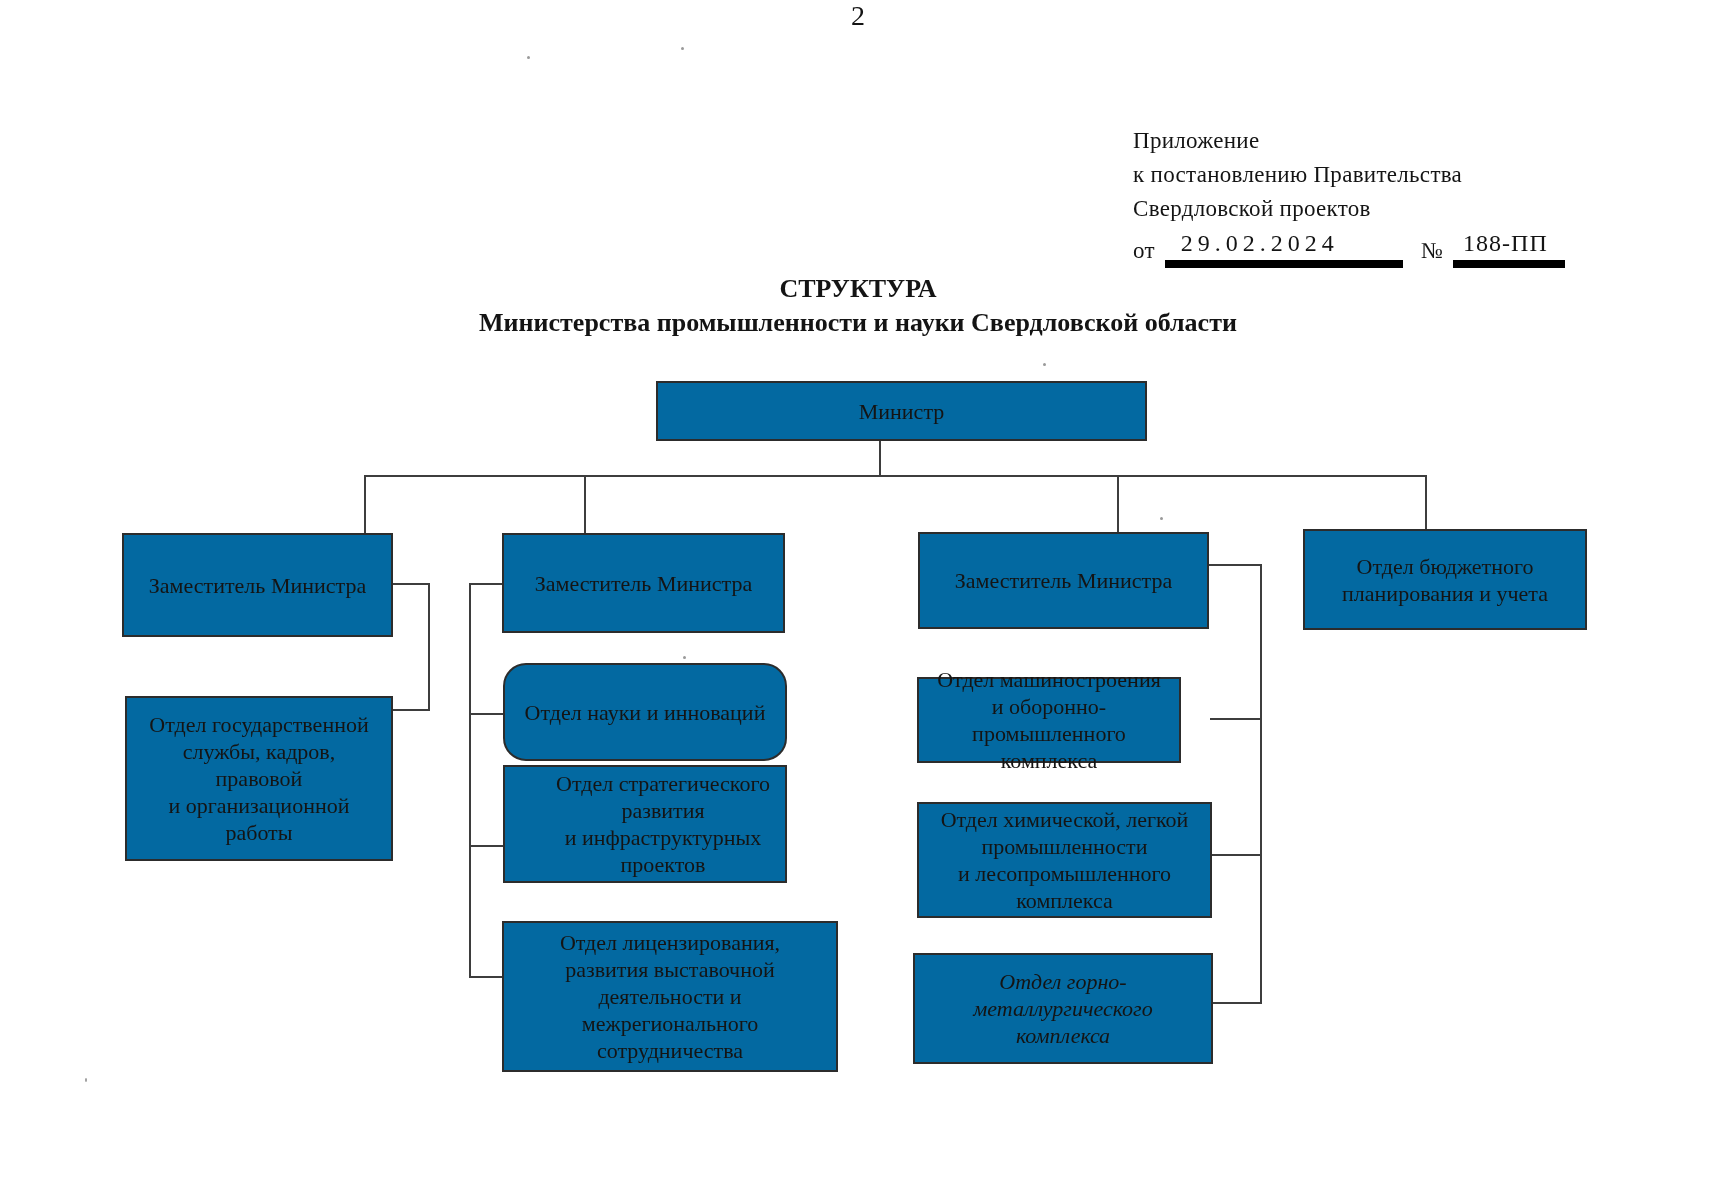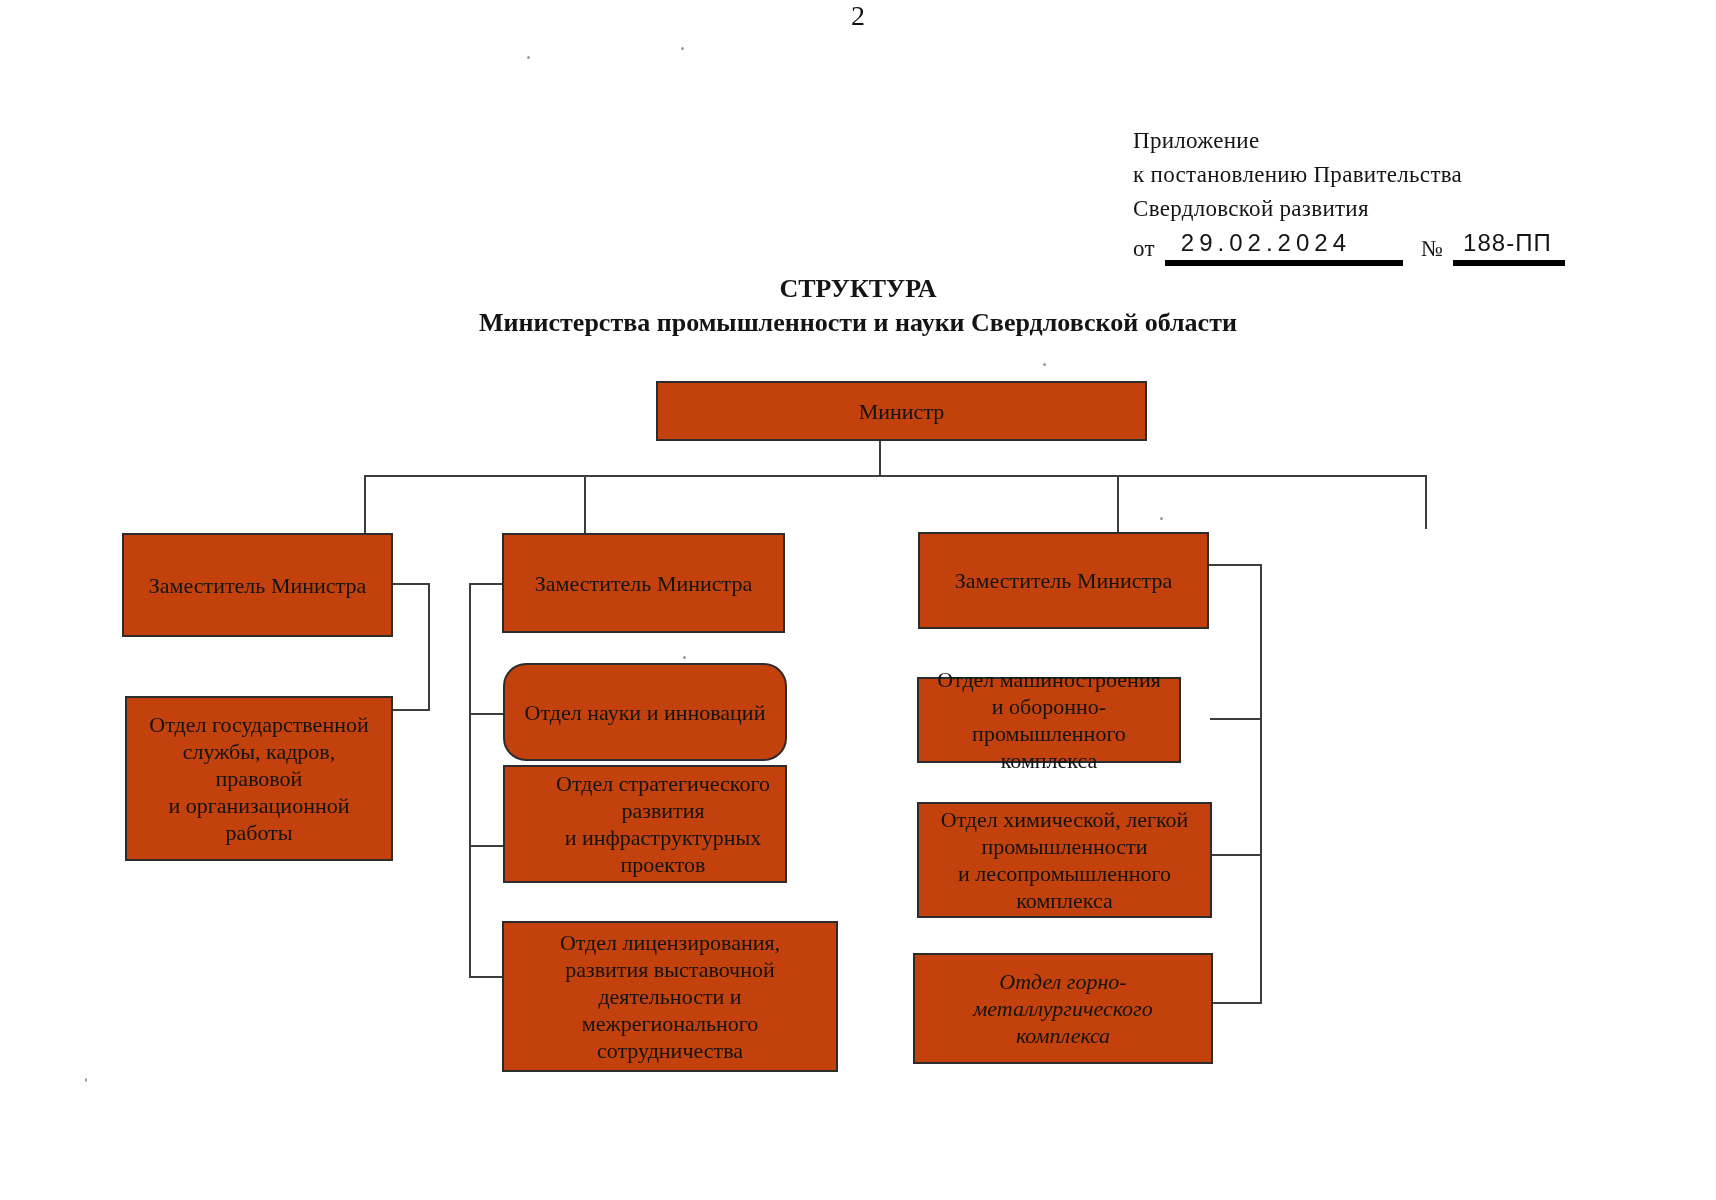--- a/index.html
+++ b/index.html
@@ -12,71 +12,73 @@
     position:absolute; left:0; top:56; width:1716px;
     text-align:center; font-size:28px;
   }
   .appendix {
     position:absolute; left:1133px; top:124px;
     font-size:23px; line-height:34px; letter-spacing:0.3px;
     white-space:nowrap;
   }
   .ref-line { display:flex; align-items:flex-end; }
   .u {
-    border-bottom:6px solid #000000;
-    font-family:Liberation Sans, sans-serif;
+    border-bottom:8px solid #000000;
+    font-family:Liberation Serif, serif;
     font-size:24px; display:inline-block;
   }
   .u-date { width:222px; padding-left:16px; letter-spacing:5px; margin-left:10px; }
   .u-num  { width:102px; padding-left:10px; letter-spacing:1px; margin-left:10px; }
   .num-sign { margin-left:18px; }
   .doc-title {
     position:absolute; left:0; top:272px; width:1716px;
     text-align:center; font-weight:bold; font-size:26px; line-height:34px;
   }
   .box {
     position:absolute; box-sizing:border-box;
-    border:2px solid #2c2c2c; background:#c2410c;
+    border:2px solid #2c2c2c; background:#0369a1;
     display:flex; align-items:center; justify-content:center;
     text-align:center; font-size:22px; line-height:27px;
     white-space:pre-line; padding:0 4px;
   }
   .line { position:absolute; background:#3d3d3d; }
   .h { height:2px; } .v { width:2px; }
   .speck { position:absolute; background:#9a9a9a; border-radius:50%; }
 </style>
 </head>
 <body>
 
 <div class="page">
 
   <div class="page-number">2</div>
 
   <div class="appendix">
     <div>Приложение</div>
     <div>к постановлению Правительства</div>
-    <div>Свердловской развития</div>
+    <div>Свердловской проектов</div>
     <div class="ref-line">
       <span>от</span>
       <span class="u u-date">29.02.2024</span>
       <span class="num-sign">№</span>
       <span class="u u-num">188-ПП</span>
     </div>
   </div>
 
   <div class="doc-title">
     <div>СТРУКТУРА</div>
     <div>Министерства промышленности и науки Свердловской области</div>
   </div>
 
   <div class="box" style="left:656px; top:381px; width:491px; height:60px;">Министр</div>
 
   <div class="box" style="left:122px; top:533px; width:271px; height:104px;">Заместитель Министра</div>
   <div class="box" style="left:502px; top:533px; width:283px; height:100px;">Заместитель Министра</div>
   <div class="box" style="left:918px; top:532px; width:291px; height:97px;">Заместитель Министра</div>
+  <div class="box" style="left:1303px; top:529px; width:284px; height:101px;">Отдел бюджетного
+планирования и учета</div>
 
   <div class="box" style="left:125px; top:696px; width:268px; height:165px;">Отдел государственной
 службы, кадров,
 правовой
 и организационной
 работы</div>
 
   <div class="box" style="left:503px; top:663px; width:284px; height:98px;border-radius:23px;">Отдел науки и инноваций</div>
   <div class="box" style="left:503px; top:765px; width:284px; height:118px;padding-left:40px;">Отдел стратегического
 развития

